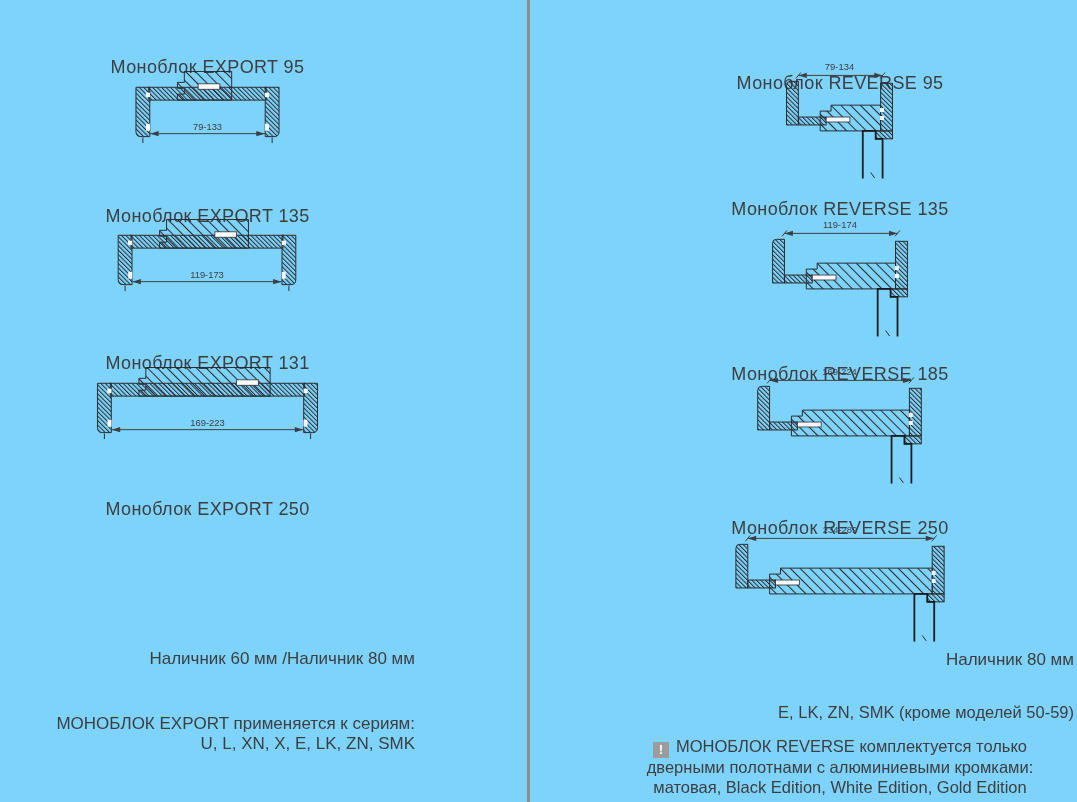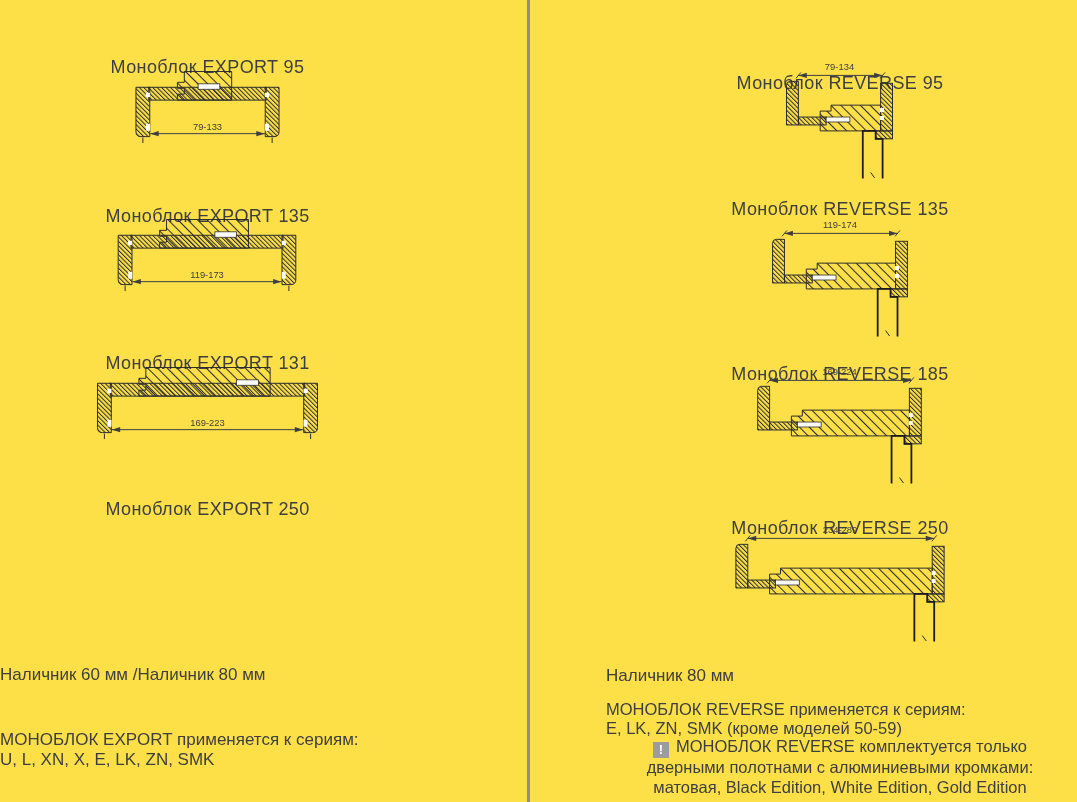--- a/index.html
+++ b/index.html
@@ -1,31 +1,31 @@
 <!DOCTYPE html>
 <html><head>
 <meta charset="utf-8">
 <style>
   html,body{margin:0;padding:0;background:#ffffff;}
   #page{
-    position:relative;width:1077px;height:802px;background:#fde047;overflow:hidden;
+    position:relative;width:1077px;height:802px;background:#7dd3fc;overflow:hidden;
     font-family:"Liberation Sans", sans-serif;color:#3d3e42;
   }
   .divider{position:absolute;top:0;width:3px;height:802px;background:#8b8d8e;}
   .col{position:absolute;top:0;height:802px;}
   .col-left{left:0;width:415px;}
   .col-right{left:606px;width:468px;}
   .dtitle{
     position:absolute;width:100%;text-align:center;
     font-size:18px;font-weight:500;letter-spacing:.4px;color:#3d3e42;line-height:22px;
   }
   .svgwrap{position:absolute;line-height:0;}
   .note{
-    position:absolute;width:100%;text-align:left;
-    font-size:17px;color:#3d3e42;line-height:20px;margin-top:16px;
+    position:absolute;width:100%;text-align:right;
+    font-size:17px;color:#3d3e42;line-height:20px;
   }
   .note-sm{font-size:16.5px;line-height:19px;}
   .warn{
     position:absolute;width:100%;text-align:center;
     font-size:16.5px;color:#3d3e42;line-height:19.5px;
   }
   .warn-icon{
     display:inline-block;width:16px;height:16px;background:#9c9c9c;color:#ffffff;
     font-weight:bold;font-size:13px;line-height:16px;text-align:center;
     margin-right:7px;vertical-align:-2px;
@@ -195,21 +195,21 @@
     <rect x="193" y="70" width="17" height="8" fill="url(#hatchD)" stroke="#2b2b2e" stroke-width="1"></rect>
     <rect x="197.4" y="47" width="4" height="4" fill="#fff"></rect>
     <rect x="197.4" y="55" width="4" height="4" fill="#fff"></rect>
     <path d="M180,118 V70 H193 V78 H200 V118" fill="none" stroke="#1b1b1e" stroke-width="1.8"></path>
     <line x1="188" y1="112" x2="192" y2="117.5" stroke="#2b2b2e" stroke-width="1"></line>
   </svg></div>
 
     <div class="note" style="top:650px">Наличник 80 мм</div>
 
     <div class="note note-sm" style="top:684px">
-      <span>МОНОБЛОК REVERSE применяется к сериям:</span><br>
+      <br>
       <span>E, LK, ZN, SMK (кроме моделей 50-59)</span>
     </div>
 
     <div class="warn" style="top:737px">
       <span class="warn-icon">!</span><span>МОНОБЛОК REVERSE комплектуется только</span><br>
       <span>дверными полотнами с алюминиевыми кромками:</span><br>
       <span>матовая, Black Edition, White Edition, Gold Edition</span>
     </div>
   </div>
 

